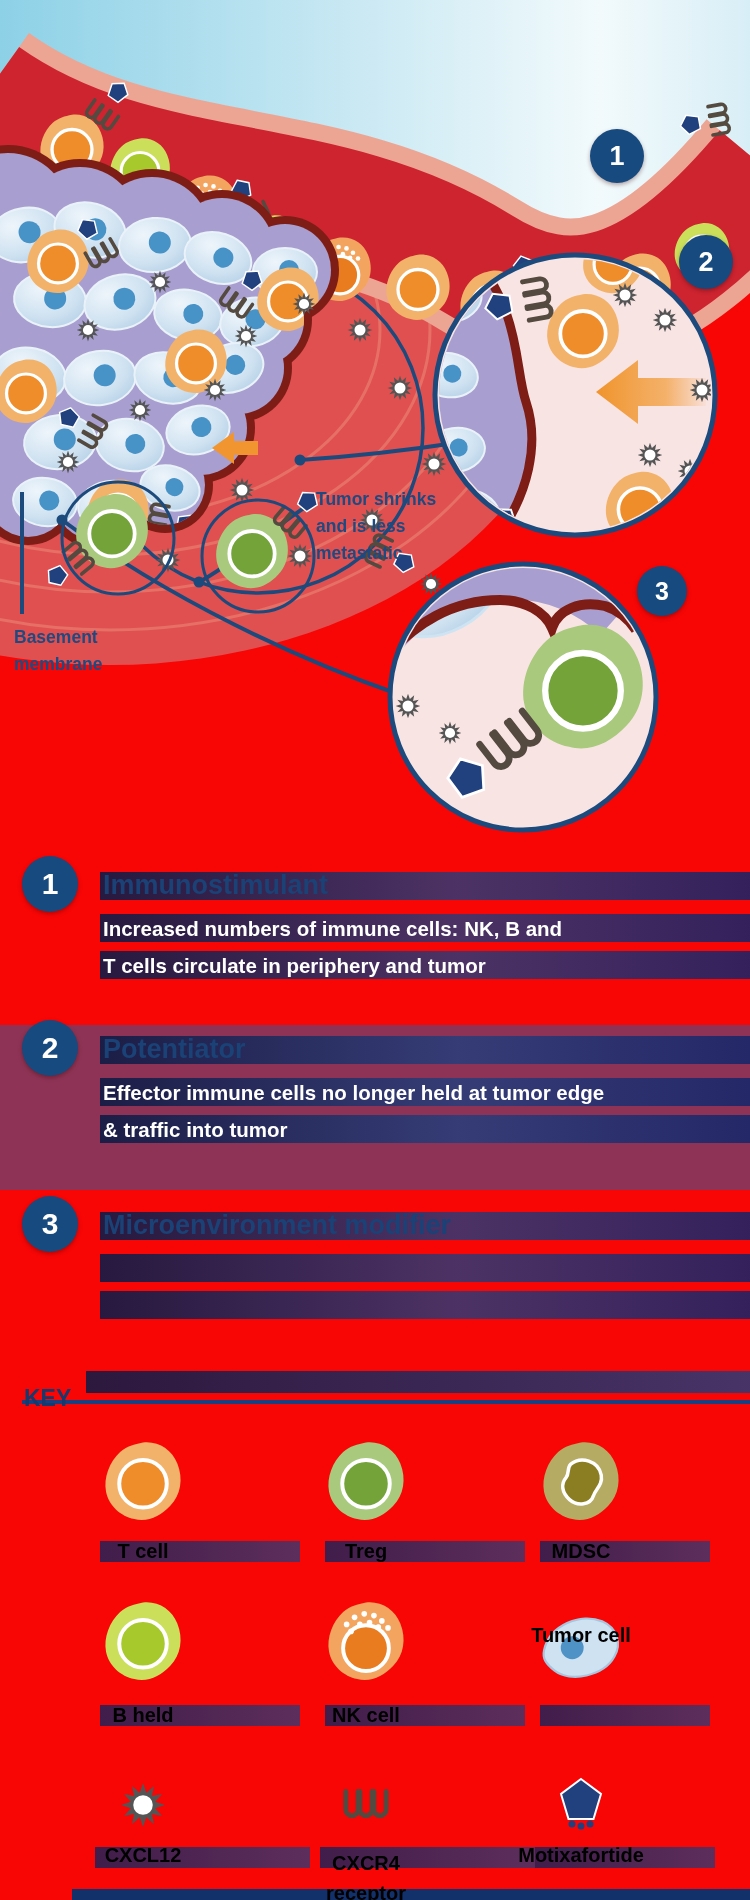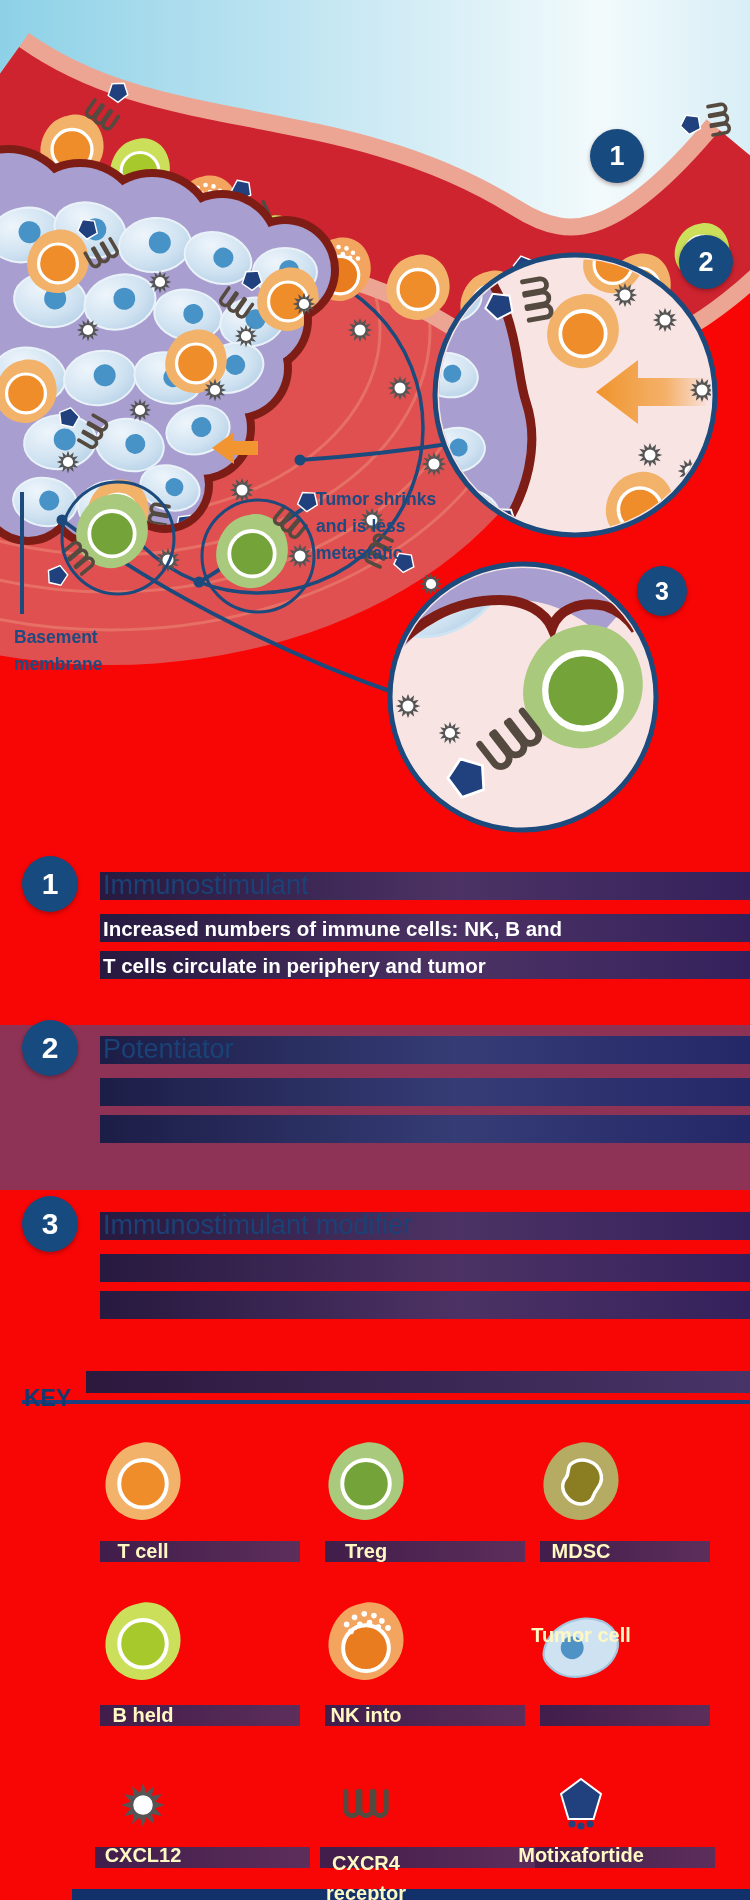--- a/index.html
+++ b/index.html
@@ -10,32 +10,32 @@
   .illus-badge1{left:590px;top:129px;width:54px;height:54px;font-size:27px;}
   .illus-badge2{left:679px;top:235px;width:54px;height:54px;font-size:27px;}
   .illus-badge3{left:637px;top:566px;width:50px;height:50px;font-size:25px;}
   .illus-label{color:#1d4a80;font-weight:bold;font-size:17.5px;line-height:27px;white-space:pre-line;}
   .lbl-tumor{left:316px;top:486px;width:190px;}
   .lbl-basement{left:14px;top:624px;width:180px;}
   .maroon-band{left:0;top:1025px;width:750px;height:165px;background:#8e3355;}
   .section{left:0;width:750px;height:145px;}
   .s1{top:856px;} .s2{top:1020px;} .s3{top:1196px;}
   .sec-badge{left:22px;top:0;width:56px;height:56px;font-size:30px;position:absolute;}
-  .sec-title{position:absolute;left:103px;top:14px;font-size:27px;font-weight:normal;color:#1a4276;z-index:2;white-space:pre;}
+  .sec-title{position:absolute;left:103px;top:14px;font-size:27px;font-weight:bold;color:#1a4276;z-index:2;white-space:pre;}
   .sec-body{position:absolute;left:103px;top:54px;font-size:20.5px;font-weight:600;color:#ffffff;line-height:37px;z-index:2;white-space:pre;}
   .band{position:absolute;right:0;height:28px;background:linear-gradient(90deg,rgba(16,27,69,.9),rgba(28,63,127,.78) 55%,rgba(18,38,107,.85));z-index:1;}
   .t-band{left:100px;top:16px;}
   .b-band1{left:100px;top:58px;}
   .b-band2{left:100px;top:95px;}
   .key-title{left:24px;top:1364px;font-size:23px;font-weight:bold;color:#16396e;z-index:2;margin-top:21px;}
   .key-title-band{left:86px;right:0;top:1371px;height:22px;background:linear-gradient(90deg,rgba(16,27,69,.88),rgba(28,63,127,.8));}
   .key-rule{left:22px;right:0;top:1400px;height:4px;background:#1c3f7f;}
   .key-icon{width:88px;height:88px;}
   .key-icon-sm{width:56px;height:46px;}
-  .key-label{color:#fef9c3;font-weight:bold;font-size:20px;text-align:center;width:170px;white-space:pre-line;z-index:2;line-height:30px;}
+  .key-label{color:#000000;font-weight:bold;font-size:20px;text-align:center;width:170px;white-space:pre-line;z-index:2;line-height:30px;}
   .lab-band{position:absolute;height:21px;background:linear-gradient(90deg,rgba(19,35,92,.8),rgba(27,63,127,.7));z-index:1;}
   .footer-bar{left:72px;width:678px;top:1889px;height:11px;background:#12306a;}
 </style>
 </head>
 <body>
 
 <div class="page">
 
   <svg class="sky-svg" width="750" height="845" viewBox="0 0 750 845">
     <defs>
@@ -443,28 +443,30 @@
     <div class="sec-body">Increased numbers of immune cells: NK, B and
 T cells circulate in periphery and tumor</div>
   </div>
 
   <div class="abs section s2">
     <div class="band t-band"></div>
     <div class="band b-band1"></div>
     <div class="band b-band2"></div>
     <div class="badge sec-badge">2</div>
     <div class="sec-title">Potentiator</div>
+    <div class="sec-body">Effector immune cells no longer held at tumor edge
+&amp; traffic into tumor</div>
   </div>
 
   <div class="abs section s3">
     <div class="band t-band"></div>
     <div class="band b-band1"></div>
     <div class="band b-band2"></div>
     <div class="badge sec-badge">3</div>
-    <div class="sec-title">Immunostimulant modifier</div>
+    <div class="sec-title">Microenvironment modifier</div>
   </div>
 
   <div class="abs key-title">KEY</div>
   <div class="abs key-title-band"></div>
   <div class="abs key-rule"></div>
 
   <svg class="abs key-icon" style="left:99px;top:1438px" viewBox="0 0 100 100">
       <use href="#cell-t"></use>
     </svg>
   <svg class="abs key-icon" style="left:322px;top:1438px" viewBox="0 0 100 100">
@@ -486,21 +488,21 @@
   <svg class="abs key-icon" style="left:322px;top:1598px" viewBox="0 0 100 100">
       <use href="#cell-nk"></use>
     </svg>
   <svg class="abs key-icon" style="left:537px;top:1602px" viewBox="0 0 100 100">
       <use href="#cell-tumor"></use>
     </svg>
   <div class="lab-band" style="left:100px;top:1705px;width:200px"></div>
   <div class="lab-band" style="left:325px;top:1705px;width:200px"></div>
   <div class="lab-band" style="left:540px;top:1705px;width:170px"></div>
   <div class="abs key-label" style="left:58px;top:1700px">B held</div>
-  <div class="abs key-label" style="left:281px;top:1700px">NK into</div>
+  <div class="abs key-label" style="left:281px;top:1700px">NK cell</div>
   <div class="abs key-label" style="left:496px;top:1620px">Tumor cell</div>
 
   <svg class="abs" style="left:120px;top:1782px;width:46px;height:46px" viewBox="0 0 40 40">
       <use href="#icon-cxcl12"></use>
     </svg>
   <svg class="abs key-icon-sm" style="left:338px;top:1782px" viewBox="0 0 100 64">
       <use href="#receptor"></use>
     </svg>
   <svg class="abs" style="left:556px;top:1776px;width:50px;height:55px" viewBox="0 0 100 110">
       <use href="#icon-motix"></use>

